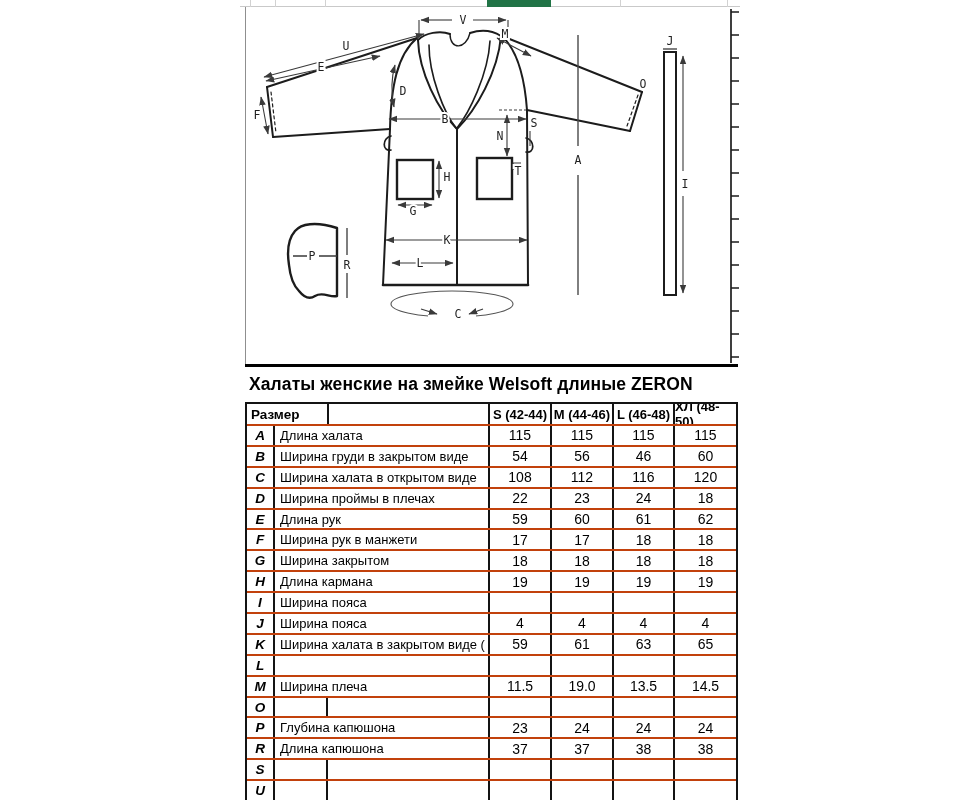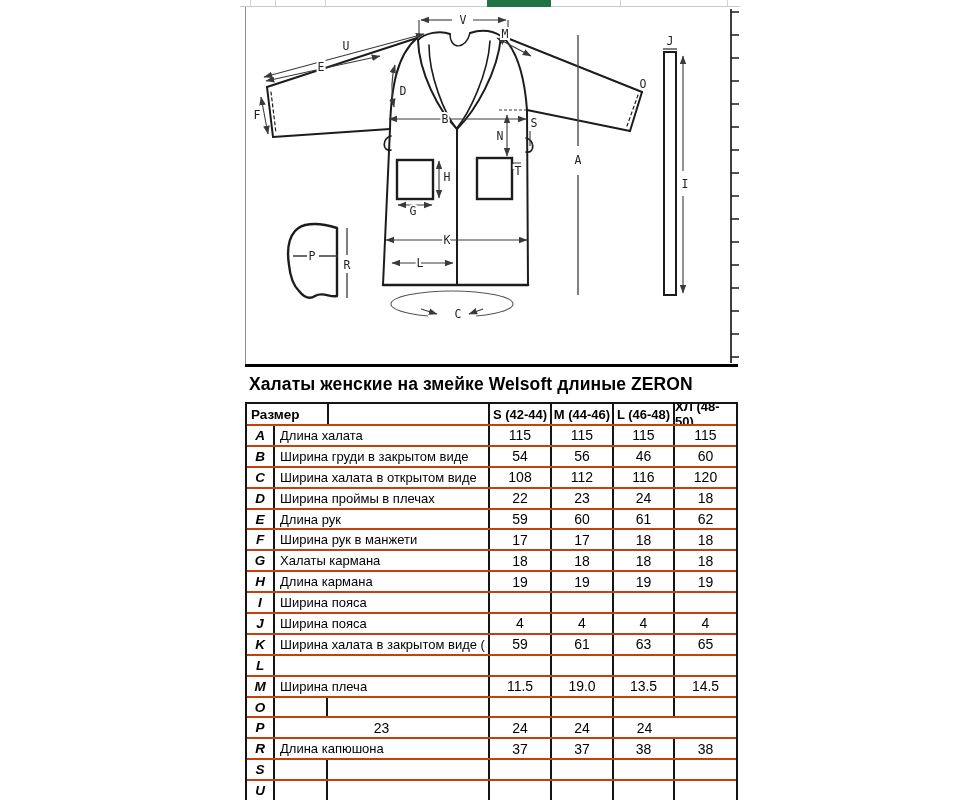--- a/index.html
+++ b/index.html
@@ -220,21 +220,21 @@
       <div class="c letter">F</div>
       <div class="c label">Ширина рук в манжети</div>
       <div class="c val">17</div>
       <div class="c val">17</div>
       <div class="c val">18</div>
       <div class="c val last">18</div>
     </div>
 
     <div class="t-row normal">
       <div class="c letter">G</div>
-      <div class="c label">Халаты кармана</div>
+      <div class="c label">Ширина закрытом</div>
       <div class="c val">18</div>
       <div class="c val">18</div>
       <div class="c val">18</div>
       <div class="c val last">18</div>
     </div>
 
     <div class="t-row normal">
       <div class="c letter">H</div>
       <div class="c label">Длина кармана</div>
       <div class="c val">19</div>
@@ -293,20 +293,21 @@
       <div class="c"></div>
       <div class="c"></div>
       <div class="c val"></div>
       <div class="c val"></div>
       <div class="c val"></div>
       <div class="c val last"></div>
     </div>
 
     <div class="t-row normal">
       <div class="c letter">P</div>
+      <div class="c label">Глубина капюшона</div>
       <div class="c val">23</div>
       <div class="c val">24</div>
       <div class="c val">24</div>
       <div class="c val last">24</div>
     </div>
 
     <div class="t-row normal">
       <div class="c letter">R</div>
       <div class="c label">Длина капюшона</div>
       <div class="c val">37</div>

